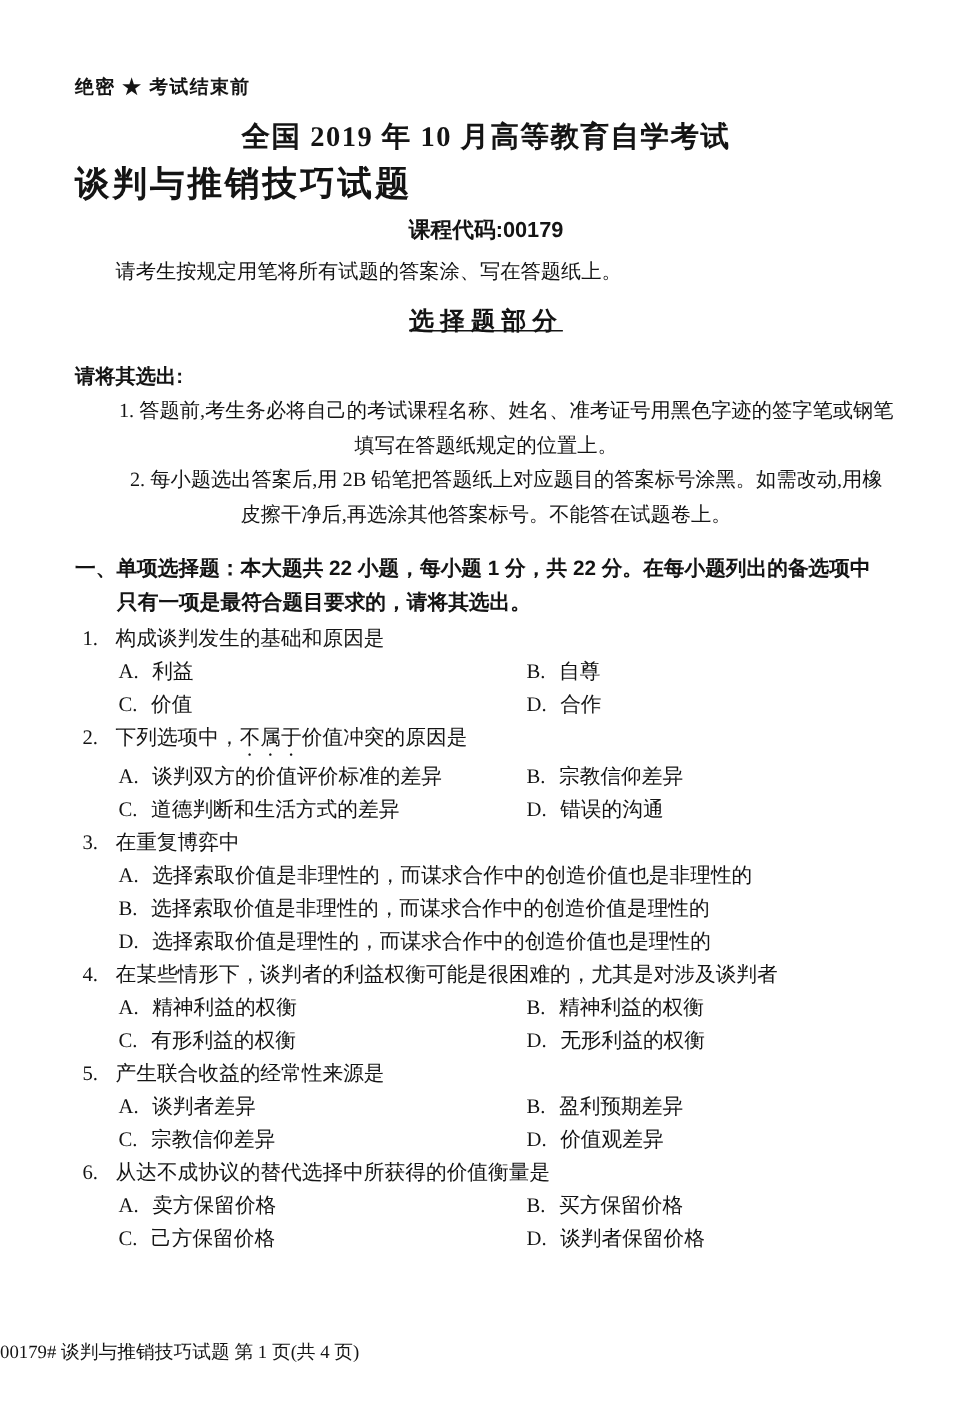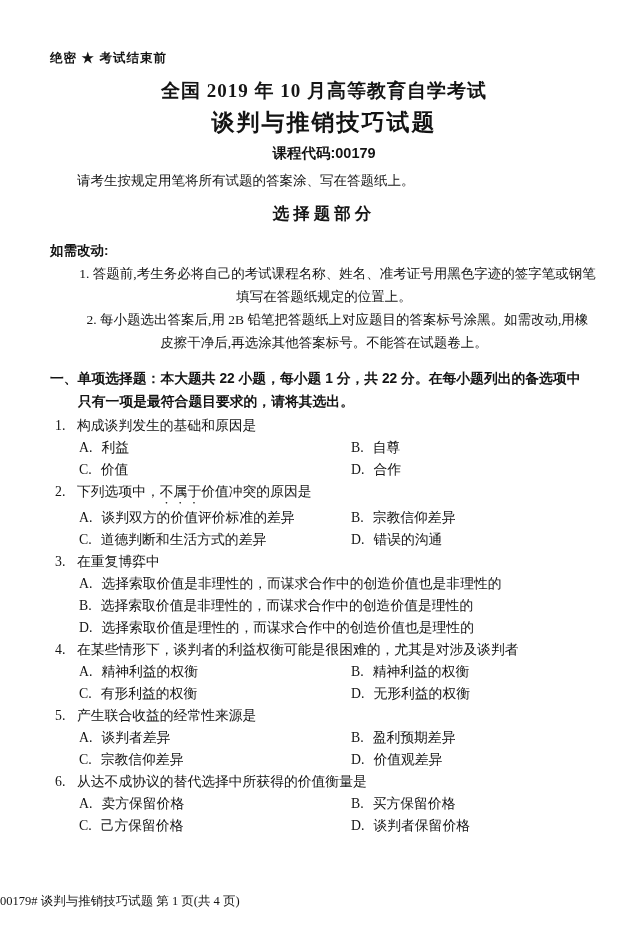--- a/index.html
+++ b/index.html
@@ -19,21 +19,21 @@
     letter-spacing: 1px;
   }
   .exam-session-title {
     text-align: center;
     font-size: 19px;
     font-weight: 600;
     margin-top: 11px;
     letter-spacing: 1px;
   }
   .paper-title {
-    text-align: center;
+    text-align: left;
     font-family: "Liberation Sans", sans-serif;
     font-size: 23px;
     font-weight: bold;
     margin-top: 3px;
     letter-spacing: 2px;
   }
   .course-code {
     text-align: center;
     font-family: "Liberation Sans", sans-serif;
     font-size: 14.5px;
@@ -46,20 +46,21 @@
     text-indent: 2em;
     line-height: 20px;
   }
   .section-heading {
     text-align: center;
     font-family: "Liberation Sans", sans-serif;
     font-size: 16.5px;
     font-weight: bold;
     letter-spacing: 4px;
     margin-top: 12px;
+    text-decoration: underline;
   }
   .notes-heading {
     font-family: "Liberation Sans", sans-serif;
     font-weight: bold;
     font-size: 13.5px;
     margin-top: 15px;
     line-height: 22px;
   }
   .note-line { font-size: 13.5px; line-height: 23px; text-align: center; }
   .note-line.indent { text-indent: 2em; }
@@ -99,21 +100,21 @@
 <div class="page">
   <div class="security-banner">绝密 ★ 考试结束前</div>
   <div class="exam-session-title">全国 2019 年 10 月高等教育自学考试</div>
   <div class="paper-title">谈判与推销技巧试题</div>
   <div class="course-code">课程代码:00179</div>
 
   <div class="answer-instruction">请考生按规定用笔将所有试题的答案涂、写在答题纸上。</div>
 
   <div class="section-heading">选择题部分</div>
 
-  <div class="notes-heading">如需改动:</div>
+  <div class="notes-heading">请将其选出:</div>
   <div>
     <div class="note-line indent">1. 答题前,考生务必将自己的考试课程名称、姓名、准考证号用黑色字迹的签字笔或钢笔</div>
     <div class="note-line">填写在答题纸规定的位置上。</div>
     <div class="note-line indent">2. 每小题选出答案后,用 2B 铅笔把答题纸上对应题目的答案标号涂黑。如需改动,用橡</div>
     <div class="note-line">皮擦干净后,再选涂其他答案标号。不能答在试题卷上。</div>
   </div>
 
   <div class="part-heading">
     <div class="line1">一、单项选择题：本大题共 22 小题，每小题 1 分，共 22 分。在每小题列出的备选项中</div>
     <div class="line2">只有一项是最符合题目要求的，请将其选出。</div>

